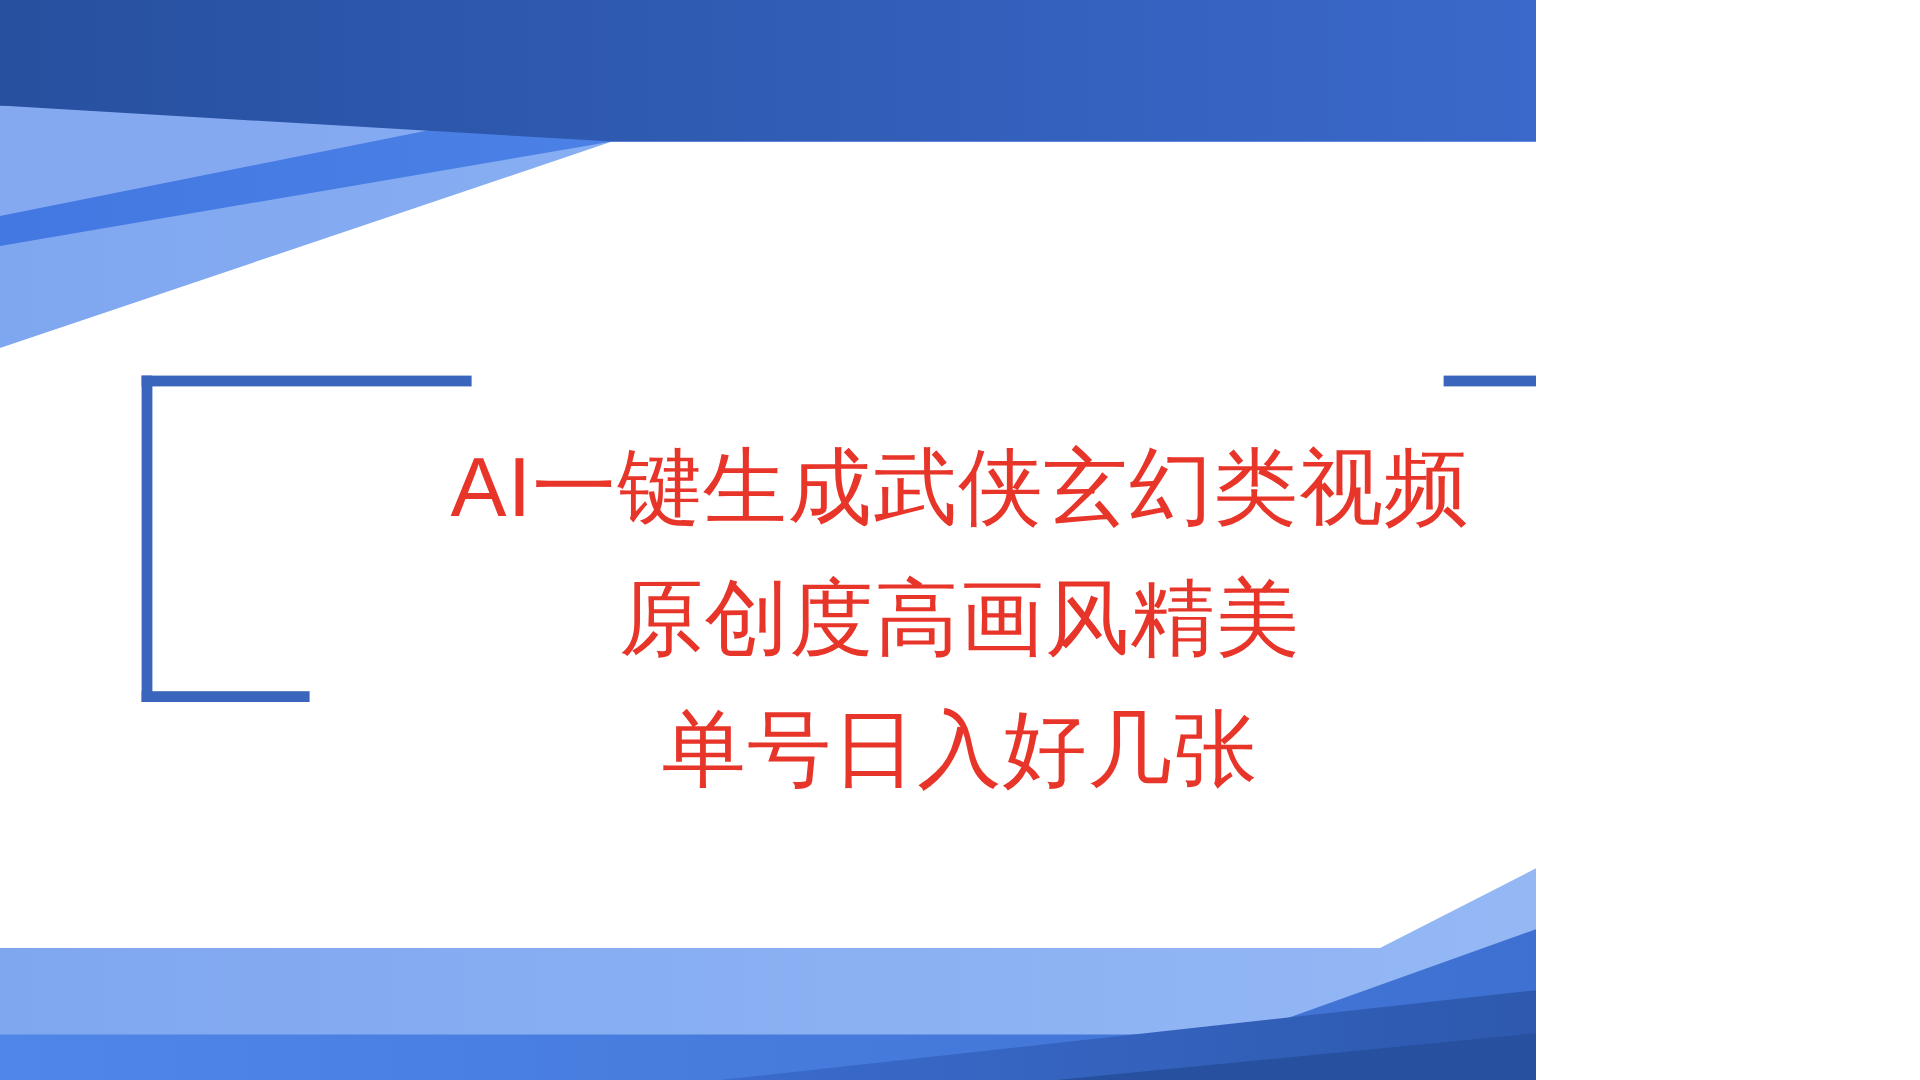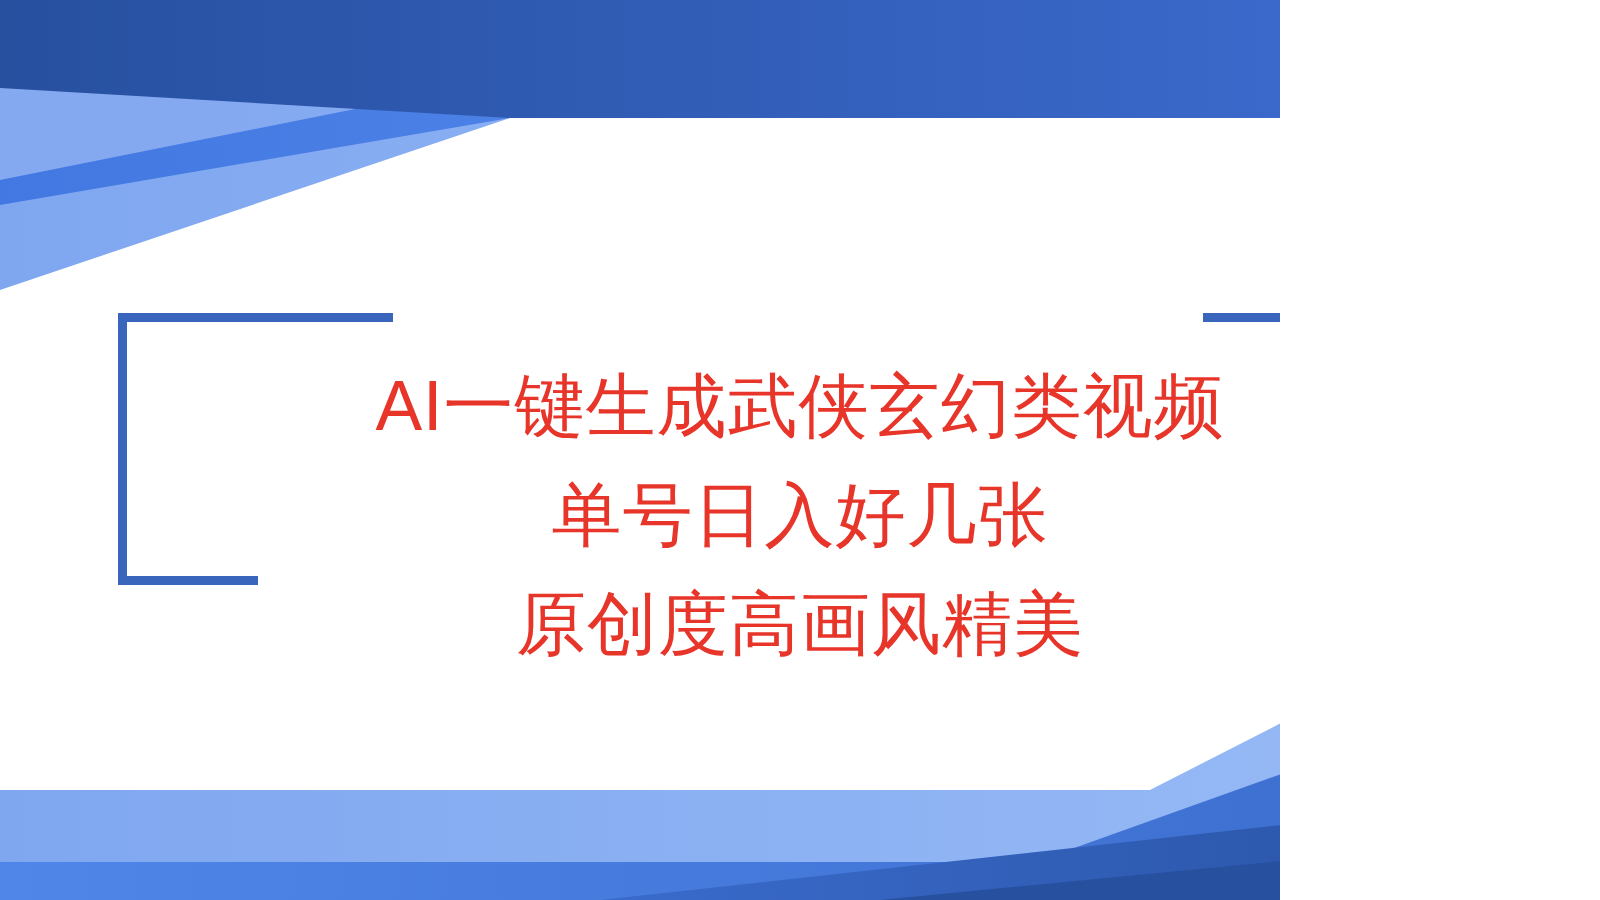--- a/index.html
+++ b/index.html
@@ -140,17 +140,17 @@
   </div>
 
   <div class="bracket" id="bracket-right">
     <span class="v" style="background: rgb(58, 101, 189);"></span>
     <span class="h-t" style="background: rgb(58, 101, 189);"></span>
     <span class="h-b" style="background: rgb(58, 101, 189);"></span>
   </div>
 
   <div id="headline" style="color: rgb(232, 53, 42); font-size: 70px;">
     <span class="line line-1">AI一键生成武侠玄幻类视频</span>
+    <span class="line line-2">原创度高画风精美</span>
     <span class="line line-3">单号日入好几张</span>
-    <span class="line line-2">原创度高画风精美</span>
   </div>
 
 </div>
 
 </body></html>

